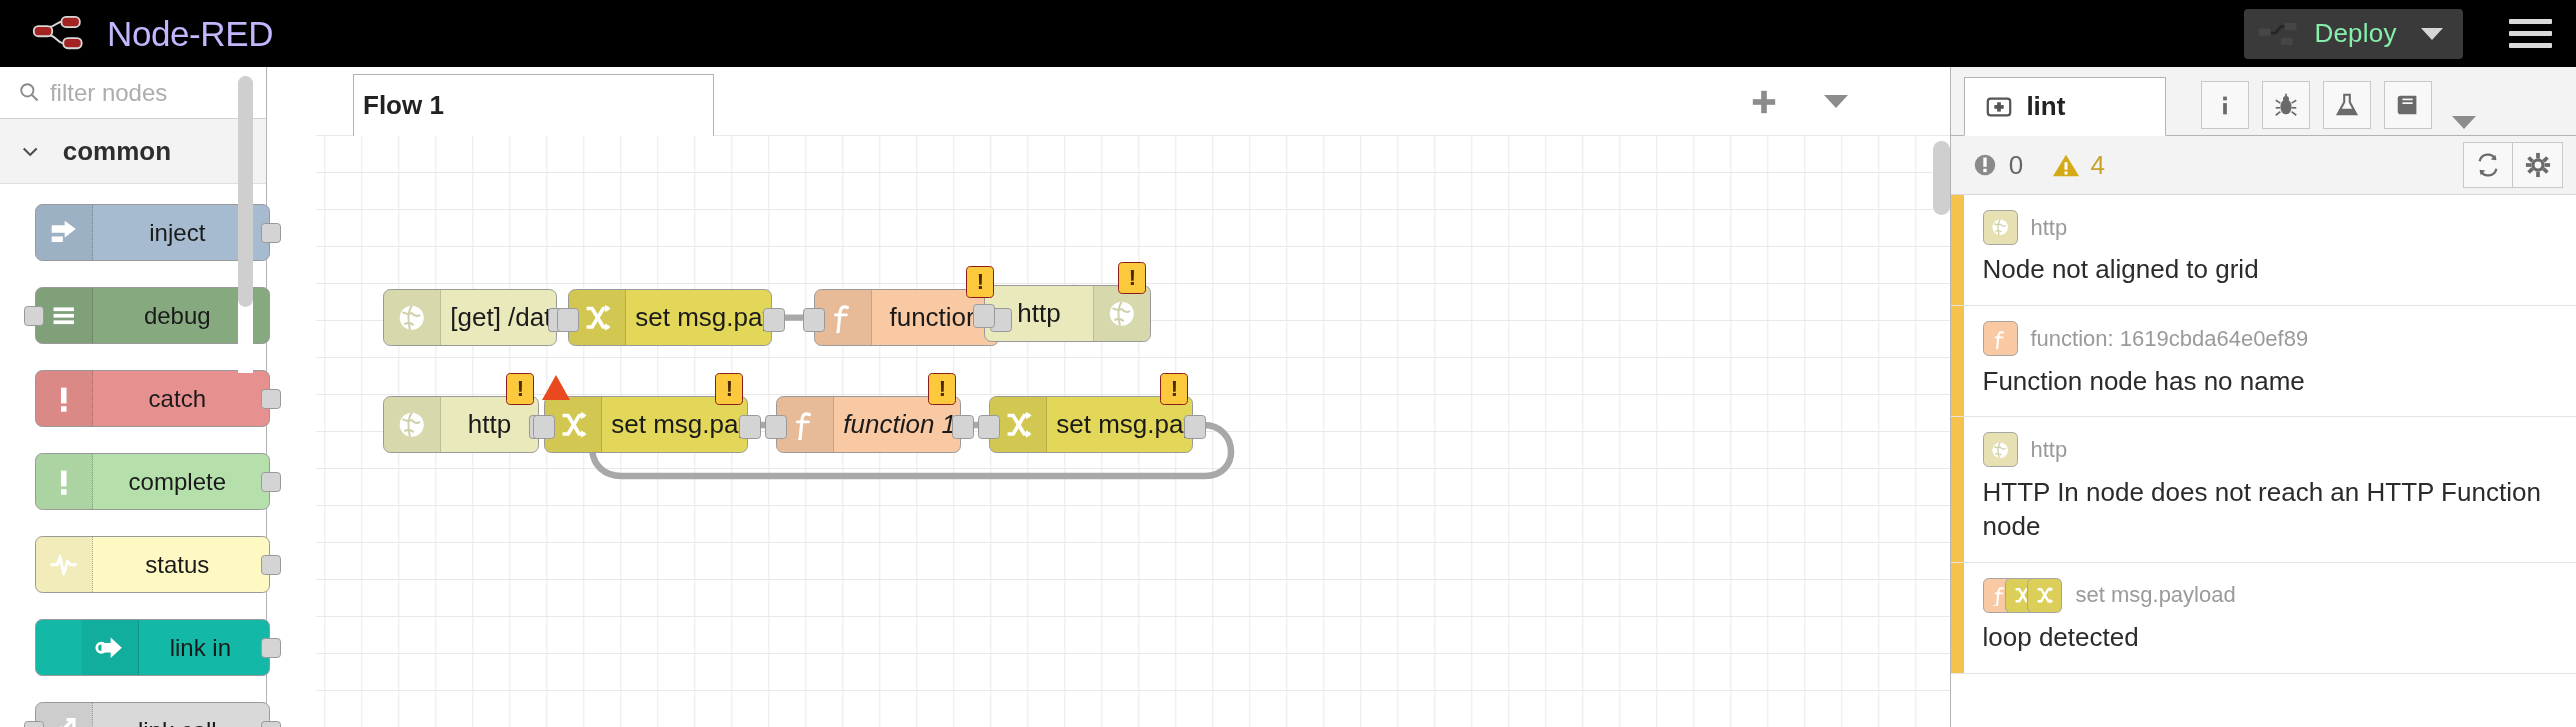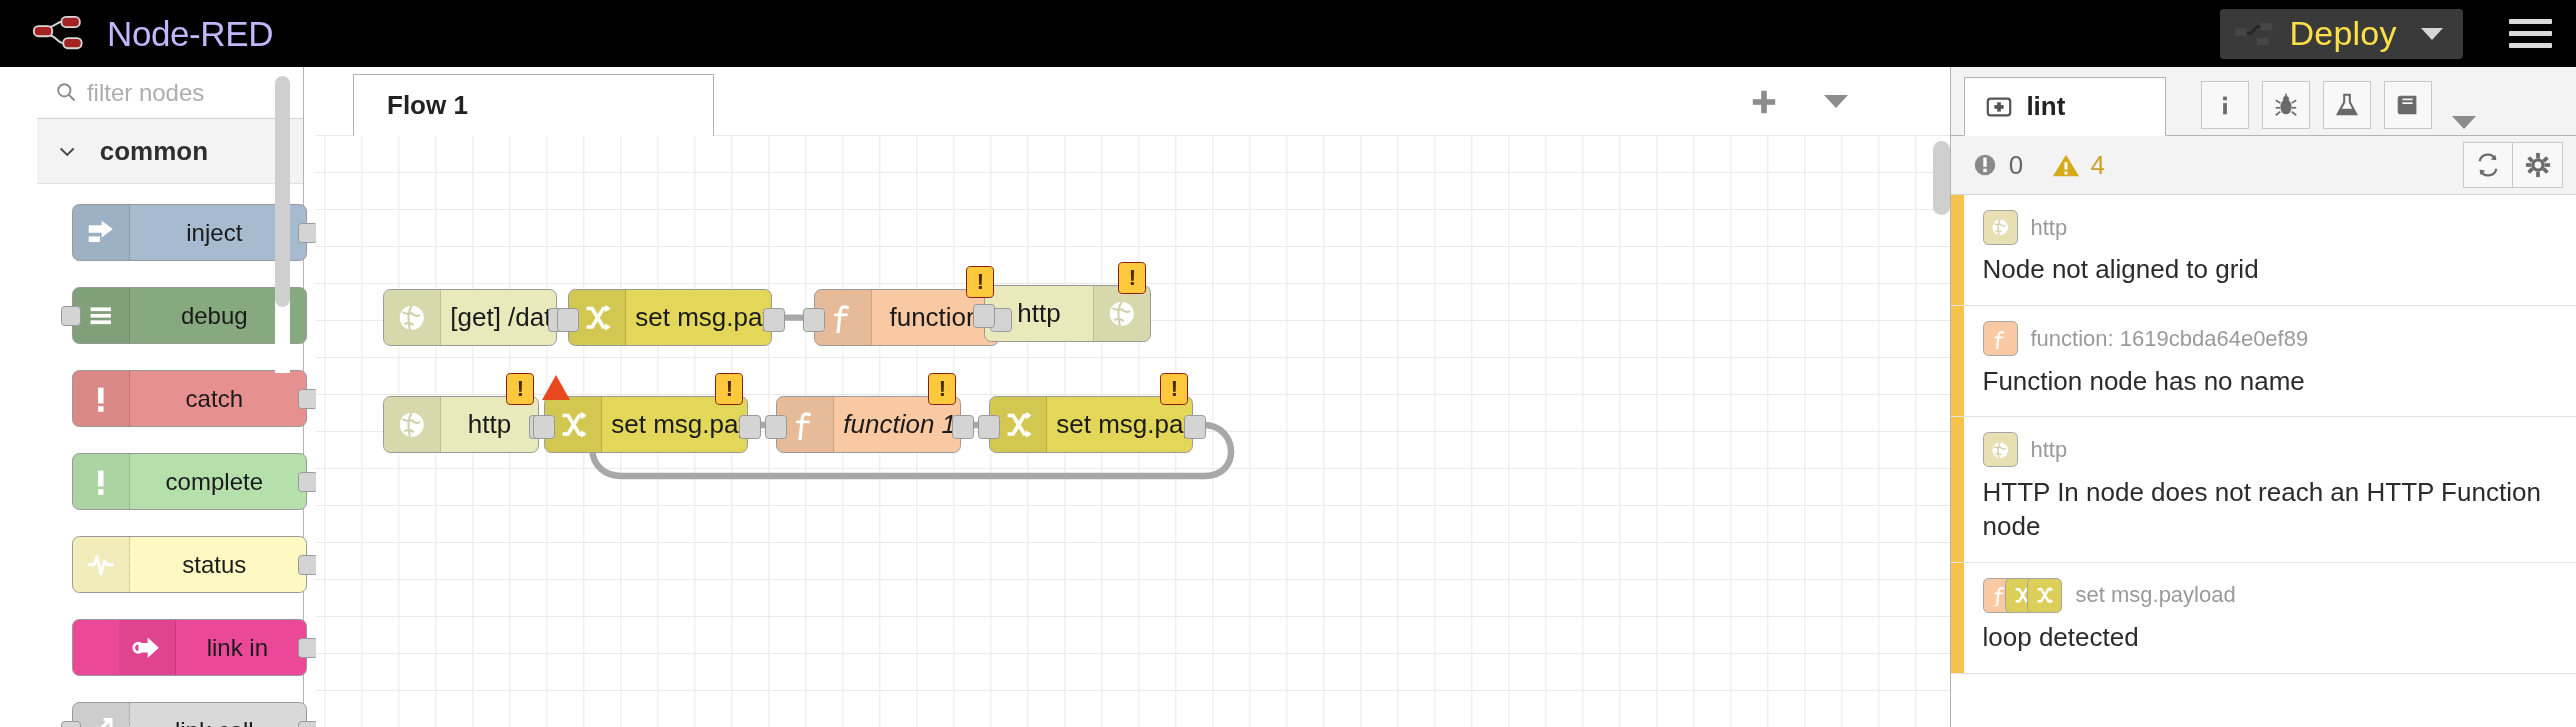--- a/index.html
+++ b/index.html
@@ -25,37 +25,37 @@
     margin-left: auto; display: flex; align-items: center; height: 100%;
     padding-right: 24px;
   }
   .deploy-btn {
     display: flex; align-items: center; height: 50px;
     background: #3a3a3a; border-radius: 3.7px; padding: 0 7.4px 0 13px;
     cursor: default;
   }
   .deploy-icon { width: 44px; height: 28px; opacity: .75; }
   .deploy-label {
-    color: #fde047; font-size: 34px; padding: 0 24px 0 13px; letter-spacing: 0.2px;
+    color: #86efac; font-size: 26px; padding: 0 24px 0 13px; letter-spacing: 0.2px;
   }
   .deploy-caret {
     width: 0; height: 0; border-left: 11px solid transparent;
     border-right: 11px solid transparent; border-top: 12px solid #d6d6d6;
     margin-right: 13px;
   }
   .hamburger { margin-left: 46px; width: 43px; }
   .hamburger span {
     display: block; height: 5.6px; background: #d9d9d9;
     border-radius: 0.9px; margin: 6.5px 0;
   }
 
   
   .palette {
     position: absolute; top: 67px; left: 0; width: 267px; height: 661px;
-    background: #fff; border-right: 0.9px solid #b3b3b3; margin-left: 37px;
+    background: #fff; border-right: 0.9px solid #b3b3b3;
   }
   .filter-row {
     height: 52px; display: flex; align-items: center; padding-left: 18.5px;
     border-bottom: 0.9px solid #d0d0d0; background: #fff;
   }
   .search-ico { width: 20.4px; height: 20.4px; flex: 0 0 auto; }
   .filter-ph { color: #adadad; font-size: 24px; margin-left: 11px; }
   .cat-head {
     height: 65px; background: #f3f3f3; display: flex; align-items: center;
     border-bottom: 0.9px solid #e0e0e0; padding-left: 20.4px;
@@ -95,21 +95,21 @@
     background: #cfcfcf; border-radius: 7.4px;
   }
 
   
   .tabbar {
     position: absolute; top: 67px; left: 316px; width: 1634px; height: 69px;
     background: #fff; border-bottom: 0.9px solid #b3b3b3;
   }
   .tab {
     position: absolute; top: 7.4px; height: 61px; display: flex; align-items: center;
-    padding: 0 33px; border: 0.9px solid #b3b3b3; border-bottom: none;
+    padding: 0 9px; border: 0.9px solid #b3b3b3; border-bottom: none;
     font-size: 26px;
   }
   .tab.active {
     left: 37px; width: 361px; background: #fff; color: #222; font-weight: bold;
     z-index: 3; height: 62px;
   }
   .tab.inactive {
     left: 416px; width: 361px; background: #ededed; color: #7a7a7a;
   }
   .tab-tools {
@@ -339,21 +339,21 @@
             <div class="pal-ico-box">
               <svg width="31.5" height="31.5" viewBox="0 0 34 34">
                 <path d="M3 17 L10 17 L13 8 L17 27 L21 13 L24 17 L31 17" stroke="#ffffff" stroke-width="3" fill="none" stroke-linejoin="round"></path>
               </svg>
             </div>
             <div class="pal-label">status</div>
           </div>
           <div class="port out"></div>
         </div>
         <div class="pal-row">
-          <div class="pal-node" style="background: #ec4899; padding-left: 46px;">
+          <div class="pal-node" style="background: #14b8a6; padding-left: 46px;">
             <div class="pal-ico-box">
               <svg width="31.5" height="31.5" viewBox="0 0 34 34">
                 <path d="M8 12 L18 12 L18 6 L30 17 L18 28 L18 22 L8 22 Z" fill="#ffffff"></path>
                 <circle cx="8" cy="17" r="5" fill="none" stroke="#ffffff" stroke-width="3"></circle>
               </svg>
             </div>
             <div class="pal-label">link in</div>
           </div>
           <div class="port out"></div>
         </div>

